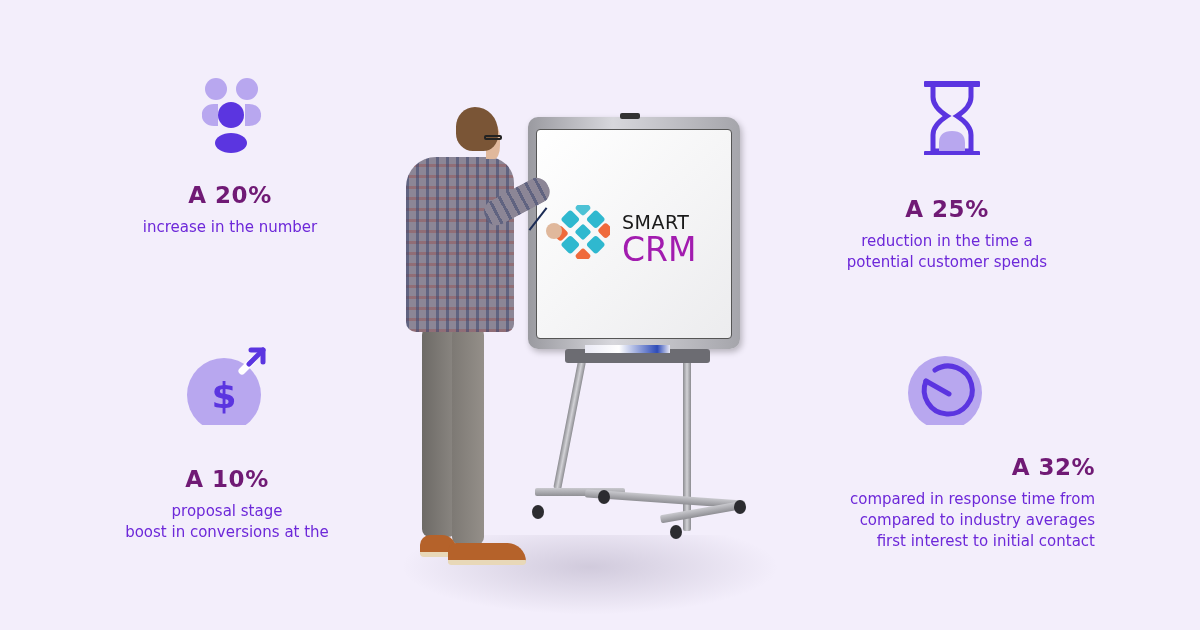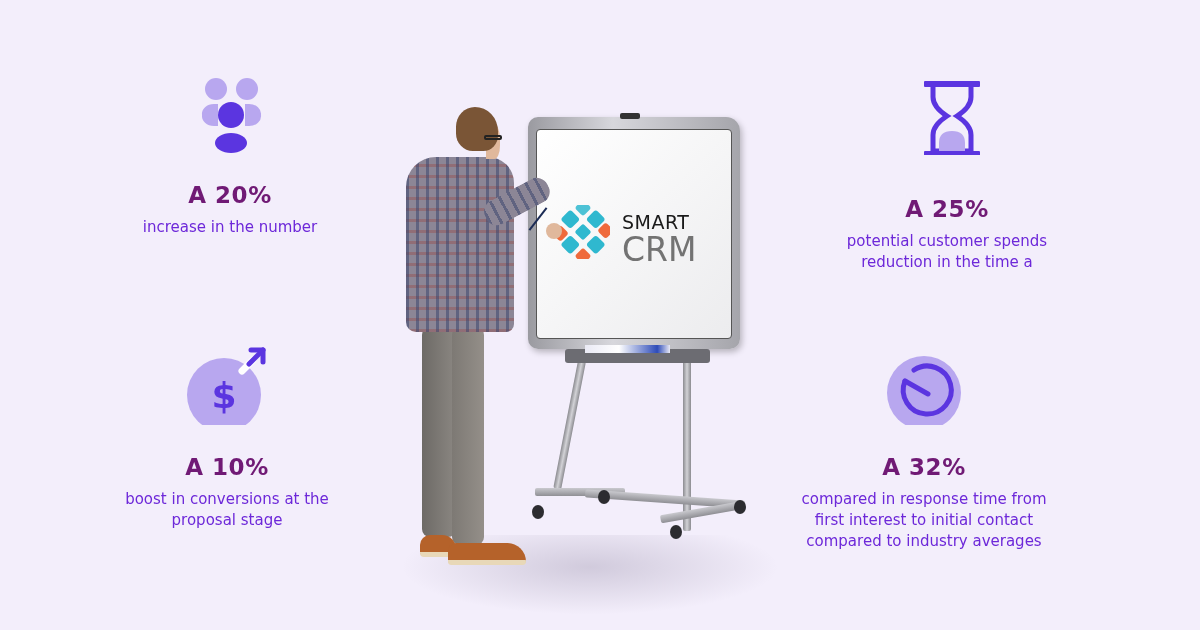--- a/index.html
+++ b/index.html
@@ -27,22 +27,22 @@
     font-size: 15px;
     line-height: 21px;
     color: #6d28d9;
     margin-top: 4px;
   }
   #stat-1 { left: 80px; top: 75px; }
   #stat-1 .headline { margin-top: 22px; }
   #stat-2 { left: 797px; top: 75px; }
   #stat-2 .headline { margin-top: 36px; }
   #stat-3 { left: 77px; top: 345px; }
-  #stat-3 .headline { margin-top: 24px; }
-  #stat-4 { left: 774px; top: 345px; }
+  #stat-3 .headline { margin-top: 36px; }
+  #stat-4 { left: 795px; top: 345px; text-align: right; }
   #stat-4 .headline { margin-top: 24px; }
 
   
   .scene { position: absolute; left: 380px; top: 95px; width: 400px; height: 500px; }
   .floor-shadow {
     position: absolute; left: 20px; top: 440px; width: 380px; height: 80px;
     background: radial-gradient(ellipse at 50% 40%, rgba(120,110,140,0.28), rgba(243,238,251,0) 70%);
   }
   .board-frame {
     position: absolute; left: 148px; top: 22px; width: 212px; height: 232px;
@@ -72,21 +72,21 @@
   .leg.l1 { left: 198px; top: 266px; width: 8px; height: 130px; transform: rotate(11deg); transform-origin: top; }
   .leg.l2 { left: 303px; top: 266px; width: 8px; height: 170px; }
   .base-bar { position: absolute; background: linear-gradient(180deg, #c9c9ce, #8f8f94); height: 8px; border-radius: 2px; }
   .base-bar.b1 { left: 155px; top: 393px; width: 90px; }
   .base-bar.b2 { left: 205px; top: 400px; width: 160px; transform: rotate(4deg); }
   .base-bar.b3 { left: 280px; top: 413px; width: 85px; transform: rotate(-10deg); }
   .wheel { position: absolute; width: 12px; height: 14px; background: #2c2c30; border-radius: 50%; }
   .logo { position: absolute; left: 176px; top: 110px; width: 54px; height: 54px; }
   .logo-text { position: absolute; left: 242px; top: 112px; line-height: 1; margin-top: 6px; }
   .logo-smart { font-size: 19px; color: #1a1a1a; letter-spacing: 0.5px; display: block; }
-  .logo-crm { font-size: 33px; color: #737373; display: block; margin-top: 1px; }
+  .logo-crm { font-size: 33px; color: #a21caf; display: block; margin-top: 1px; }
   .pointer { position: absolute; left: 157px; top: 110px; width: 2px; height: 28px; background: #1b2b55; transform: rotate(38deg); }
 
   
   .person { position: absolute; left: 18px; top: 0; width: 150px; height: 480px; }
   .hair { position: absolute; left: 58px; top: 12px; width: 42px; height: 44px; background: #7a5536; border-radius: 45% 55% 35% 40%; }
   .face { position: absolute; left: 88px; top: 30px; width: 14px; height: 34px; background: #e0b89c; border-radius: 0 40% 40% 0; }
   .glasses { position: absolute; left: 86px; top: 40px; width: 18px; height: 5px; border: 2px solid #222; border-radius: 2px; }
   .shirt {
     position: absolute; left: 8px; top: 62px; width: 108px; height: 175px;
     background:
@@ -132,55 +132,55 @@
   <div class="icon">
     <svg width="80" height="80" viewBox="0 0 80 80">
       <rect x="17" y="6" width="56" height="6" rx="1" fill="#5b35e0"></rect>
       <rect x="17" y="76" width="56" height="6" rx="1" fill="#5b35e0"></rect>
       <path d="M26 12 v10 q0 10 14 19 q-14 9 -14 19 v16 h38 v-16 q0 -10 -14 -19 q14 -9 14 -19 v-10" fill="none" stroke="#5b35e0" stroke-width="5"></path>
       <path d="M32 76 v-8 q0 -12 13 -12 q13 0 13 12 v8z" fill="#b8a7ef"></path>
     </svg>
   </div>
   <div class="headline">A 25%</div>
   <div class="desc">
+    <div>reduction in the time a</div>
     <div>potential customer spends</div>
-    <div>reduction in the time a</div>
   </div>
 </div>
 
 <div class="stat" id="stat-3">
   <div class="icon">
     <svg width="80" height="80" viewBox="0 0 80 80">
       <circle cx="37" cy="50" r="37" fill="#b8a7ef"></circle>
       <line x1="55" y1="26" x2="66" y2="15" stroke="#ffffff" stroke-width="7" stroke-linecap="round"></line>
       <line x1="62" y1="19" x2="76" y2="5" stroke="#5b35e0" stroke-width="5" stroke-linecap="round"></line>
       <path d="M64 5 h12 v12" fill="none" stroke="#5b35e0" stroke-width="5" stroke-linecap="round" stroke-linejoin="round"></path>
       <text x="37" y="63" text-anchor="middle" font-family="DejaVu Sans, sans-serif" font-weight="bold" font-size="36" fill="#5b35e0">$</text>
     </svg>
   </div>
   <div class="headline">A 10%</div>
   <div class="desc">
+    <div>proposal stage</div>
     <div>boost in conversions at the</div>
-    <div>proposal stage</div>
   </div>
 </div>
 
 <div class="stat" id="stat-4">
   <div class="icon">
     <svg width="80" height="80" viewBox="0 0 80 80">
       <circle cx="40" cy="48" r="37" fill="#b8a7ef"></circle>
       <path d="M30 25 A24 24 0 1 1 21 36" fill="none" stroke="#5b35e0" stroke-width="5" stroke-linecap="round"></path>
       <line x1="21" y1="36" x2="44" y2="49" stroke="#5b35e0" stroke-width="5" stroke-linecap="round"></line>
     </svg>
   </div>
   <div class="headline">A 32%</div>
   <div class="desc">
     <div>compared in response time from</div>
+    <div>compared to industry averages</div>
     <div>first interest to initial contact</div>
-    <div>compared to industry averages</div>
   </div>
 </div>
 
 <div class="scene">
   <div class="floor-shadow"></div>
 
   <div class="leg l1"></div>
   <div class="leg l2"></div>
   <div class="base-bar b1"></div>
   <div class="base-bar b2"></div>

